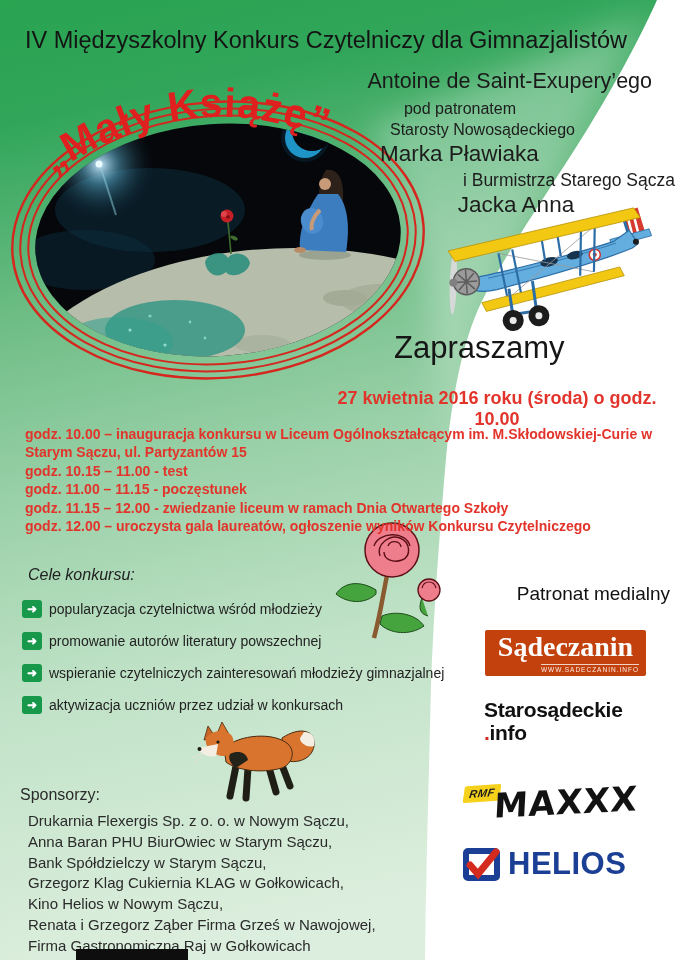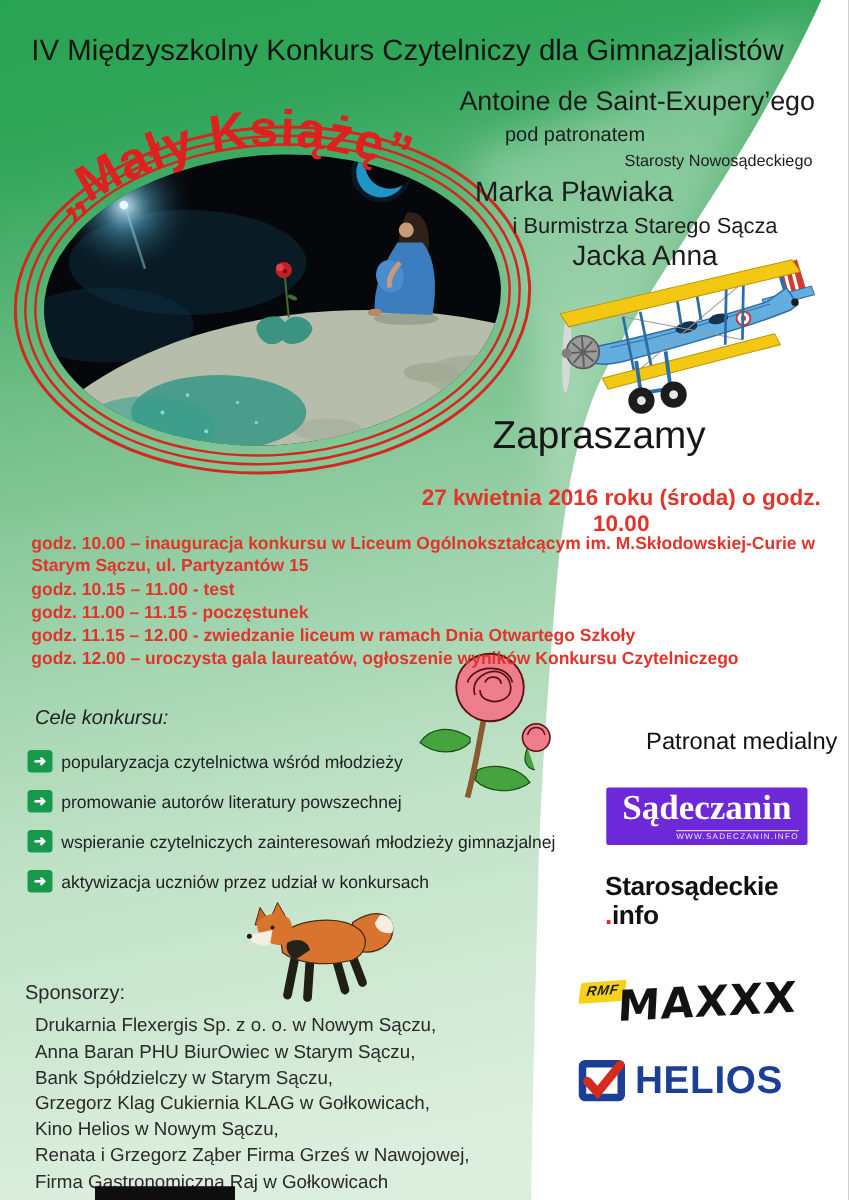--- a/index.html
+++ b/index.html
@@ -8,42 +8,42 @@
     background:#ffffff;overflow:hidden;
     font-family:"Liberation Sans",sans-serif;color:#1c1c1c;
   }
   .abs{position:absolute;}
   .bg-svg{position:absolute;left:0;top:0;z-index:0;}
   .txt{position:absolute;z-index:2;}
 
   .main-title{left:25px;top:27px;width:640px;font-size:23.5px;color:#141414;}
   .author{left:336px;top:69px;width:316px;text-align:right;font-size:21.5px;color:#1a1a1a;}
   .patronage-intro{left:380px;top:100px;width:160px;text-align:center;font-size:16px;}
-  .patron1-title{left:400px;top:121px;width:250px;text-align:right;font-size:13px;}
+  .patron1-title{left:390px;top:121px;width:250px;text-align:left;font-size:16px;}
   .patron1-name{left:380px;top:141px;width:245px;text-align:left;font-size:22.5px;}
-  .patron2-title{left:410px;top:170px;width:265px;text-align:left;font-size:17.5px;}
+  .patron2-title{left:410px;top:170px;width:265px;text-align:right;font-size:17.5px;}
   .patron2-name{left:396px;top:192px;width:240px;text-align:center;font-size:22.5px;}
 
   .invite-headline{left:394px;top:330px;font-size:31px;color:#161616;}
   .invite-date{left:318px;top:388px;width:358px;text-align:center;font-size:18px;color:#e2342b;font-weight:bold;}
 
   .schedule{left:25px;top:425px;width:652px;font-size:14px;line-height:18.4px;color:#e2342b;font-weight:bold;}
 
   .goals-heading{left:28px;top:566px;font-size:16px;color:#222;font-style:italic;}
   .goal-row{position:absolute;left:22px;width:440px;height:22px;}
   .goal-icon{position:absolute;left:0;top:0;width:20px;height:18px;background:#17984a;
     border-radius:3px;color:#fff;font-size:12px;line-height:18px;text-align:center;font-weight:bold;}
   .goal-label{position:absolute;left:27px;top:1px;font-size:14px;color:#222;white-space:nowrap;}
 
   .sponsors-heading{left:20px;top:786px;font-size:16px;color:#2a2a2a;}
   .sponsors-list{left:28px;top:811px;width:420px;font-size:15px;line-height:20.8px;color:#2a2a2a;}
 
   .media-heading{left:450px;top:583px;width:220px;text-align:right;font-size:19px;color:#111;}
 
-  .sadeczanin{left:485px;top:630px;width:161px;height:46px;background:#6d28d9;border-radius:2px;}
+  .sadeczanin{left:485px;top:630px;width:161px;height:46px;background:#c2410c;border-radius:2px;}
   .sadeczanin-name{position:absolute;left:0;top:1px;width:100%;text-align:center;
     font-family:"Liberation Serif",serif;font-weight:bold;font-size:28px;color:#ffffff;}
   .sadeczanin-url{position:absolute;right:7px;bottom:3px;font-size:6.5px;letter-spacing:1px;
     color:#ffffff;opacity:.9;border-top:1px solid rgba(255,255,255,.85);padding-top:1px;}
 
   .starosadeckie{left:484px;top:698px;width:180px;color:#111;font-weight:bold;
     font-size:21px;line-height:23px;letter-spacing:-.3px;}
   .starosadeckie .dot{color:#d42b1e;}
 
   .rmf{left:464px;top:782px;width:190px;height:46px;}

